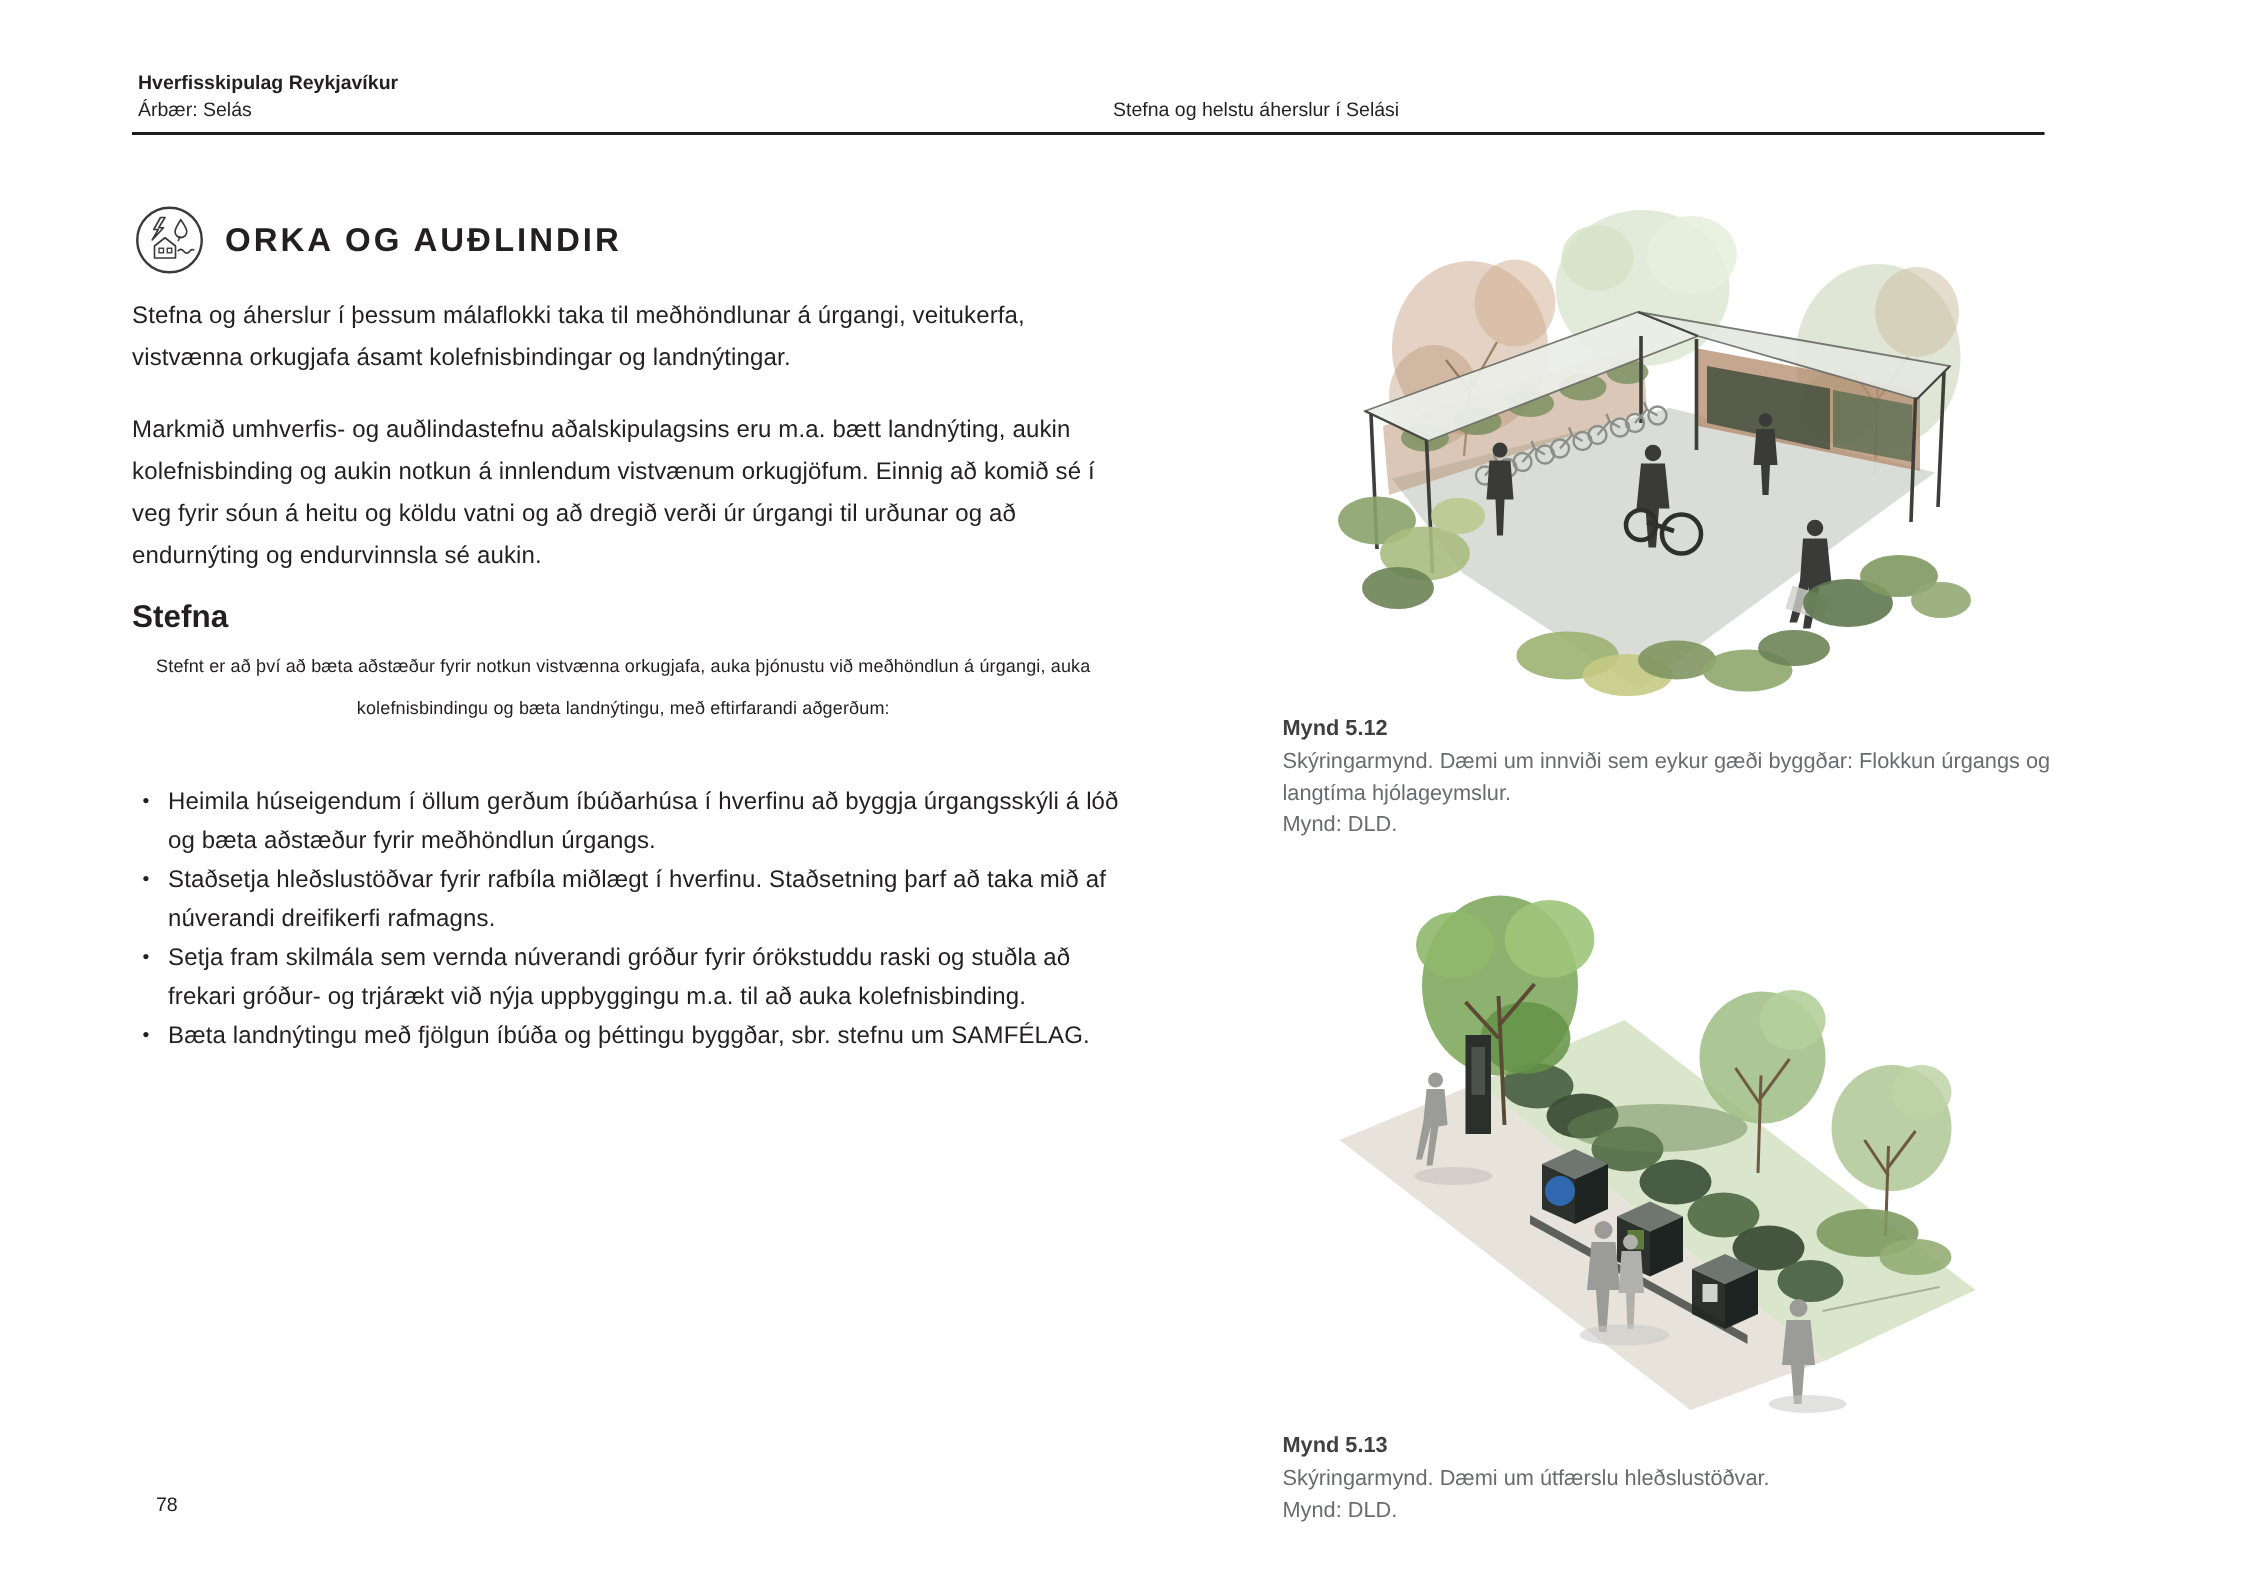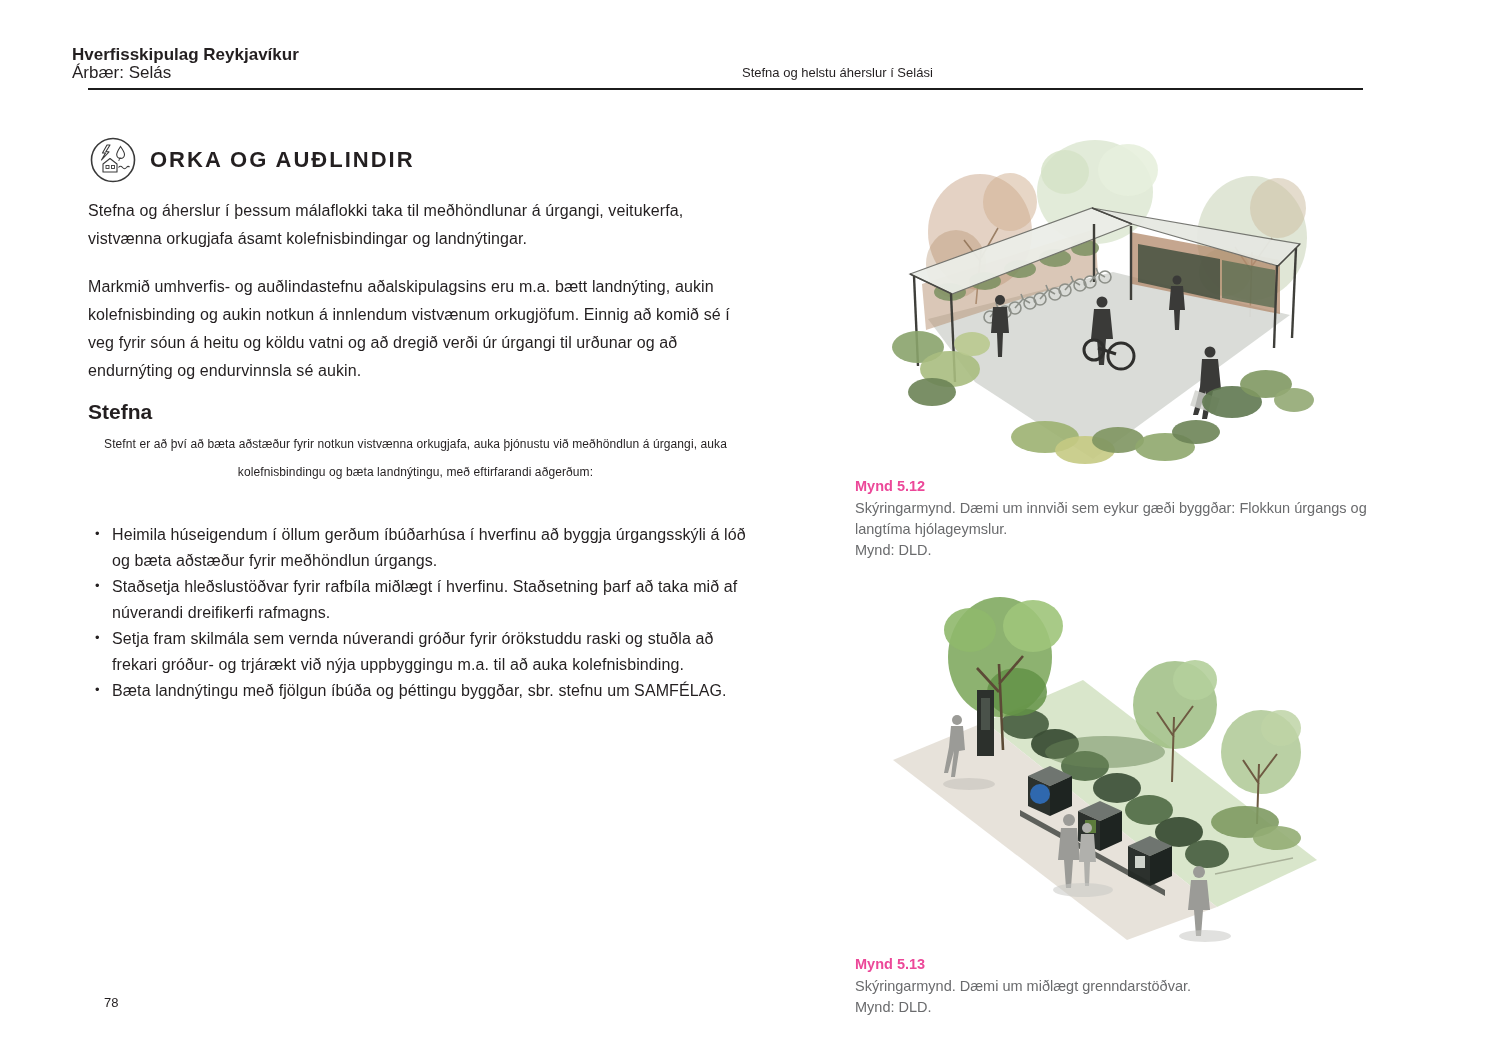--- a/index.html
+++ b/index.html
@@ -6,42 +6,42 @@
   .page{
     position:relative;
     width:1500px;height:1061px;
     background:#ffffff;
     font-family:"Liberation Sans","DejaVu Sans",sans-serif;
     color:#231f20;
     overflow:hidden;
     margin:0 auto;
   }
   
-  .hdr-left{position:absolute;left:72px;top:46px;font-size:17px;line-height:18px;}
+  .hdr-left{position:absolute;left:92px;top:46px;font-size:13px;line-height:18px;}
   .hdr-title{font-weight:bold;}
   .hdr-right{position:absolute;left:742px;top:64px;font-size:13px;line-height:18px;}
   .rule{position:absolute;left:88px;top:88px;width:1275px;height:2px;background:#1c1c1c;}
   
   .heading-row{position:absolute;left:90px;top:137px;display:flex;align-items:center;gap:14px;}
   .section-icon{width:46px;height:46px;flex:0 0 auto;}
   .section-title{font-size:22px;font-weight:bold;letter-spacing:2px;margin:0;}
   
   .body-par{position:absolute;left:88px;width:655px;font-size:16px;line-height:28px;letter-spacing:.1px;margin:0;}
   .p1{top:197px;}
   .p2{top:273px;}
   .stefna-block{position:absolute;left:88px;top:398px;width:655px;}
   .stefna-h{font-size:21px;line-height:28px;font-weight:bold;margin:0;}
   .stefna-p{font-size:12px;line-height:28px;letter-spacing:.1px;margin:4px;text-align:center;}
   .bullet-list{position:absolute;left:88px;top:522px;width:660px;margin:0;padding:0;list-style:none;}
   .bullet-list li{position:relative;padding-left:24px;font-size:16px;line-height:26px;letter-spacing:.1px;}
   .bullet-list li::before{content:"•";position:absolute;left:7px;top:-1px;font-size:13px;}
   
   .fig-illustration{position:absolute;}
   .fig-caption{position:absolute;width:515px;font-size:14.5px;line-height:21px;color:#6a6b6d;}
-  .fig-caption .fig-label{font-weight:bold;color:#ec4899;margin-bottom:1px;}
+  .fig-caption .fig-label{font-weight:bold;color:#404040;margin-bottom:1px;}
   .cap1{left:855px;top:476px;}
   .cap2{left:855px;top:954px;}
   
   .page-num{position:absolute;left:104px;top:995px;font-size:13px;}
 </style>
 </head>
 <body>
 
 <div class="page">
 
@@ -290,19 +290,19 @@
       <g>
           <circle cx="334" cy="300" r="6"></circle>
           <path d="M326 308 h16 l3 30 h-7 l-2 26 h-5 l-2 -26 h-6 z"></path>
          <ellipse cx="340" cy="364" rx="26" ry="6" fill="#c9c9c5" opacity="0.55"></ellipse>
         </g>
     </g>
   </svg>
 
   <div class="fig-caption cap2">
     <div class="fig-label">Mynd 5.13</div>
-    <div>Skýringarmynd. Dæmi um miðlægt grenndarstöðvar.</div>
+    <div>Skýringarmynd. Dæmi um útfærslu hleðslustöðvar.</div>
     <div>Mynd: DLD.</div>
   </div>
 
   <div class="page-num">78</div>
 
 </div>
 
 </body></html>

